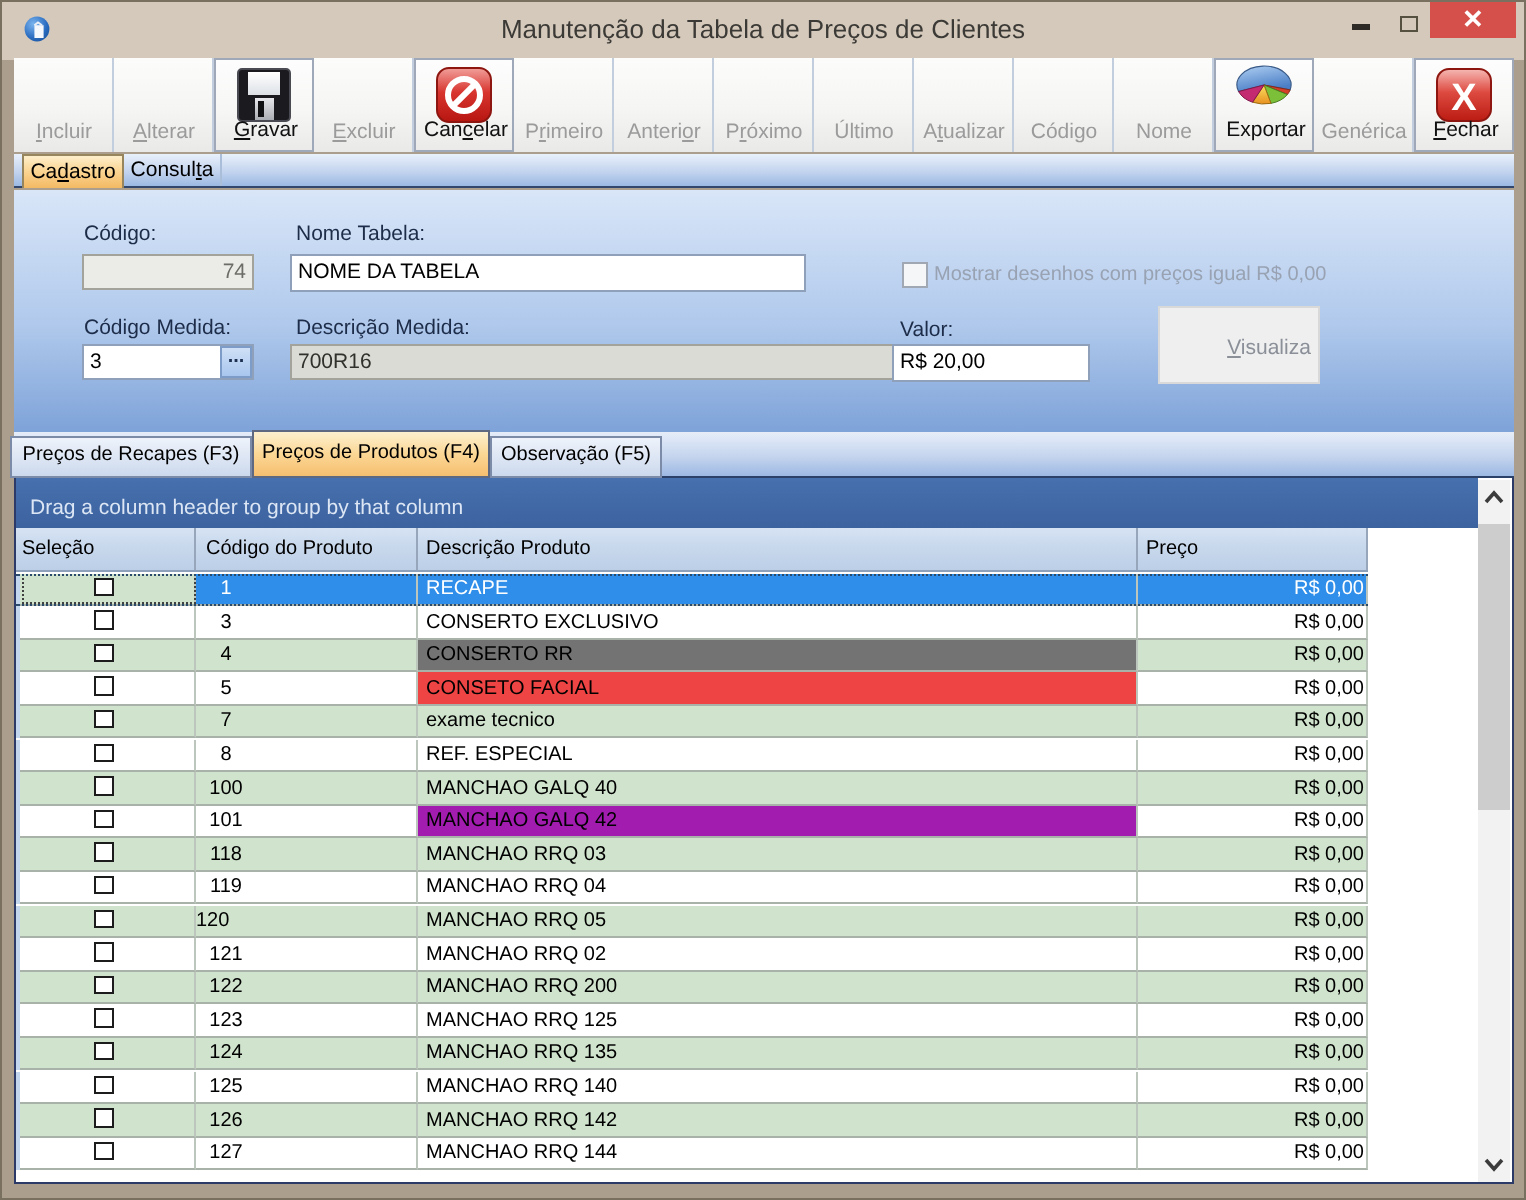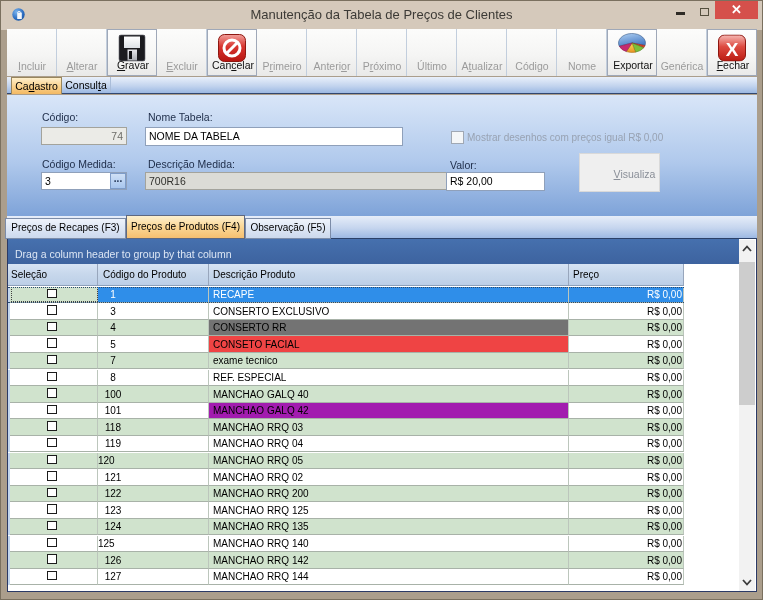--- a/index.html
+++ b/index.html
@@ -441,21 +441,21 @@
 <div class="cell" style="left:561px;width:115px;background:#d0e3cd">
           <span style="position:absolute;right:1px;top:2.5px">R$ 0,00</span>
         </div>
 </div>
 <div class="grow" style="top:296.5px;color:#000">
 <div class="abs" style="left:0;top:0;width:2px;height:100%;background:#c2d6ee"></div>
 <div class="cell" style="left:2px;width:88px;background:#ffffff">
 <span class="cb"></span>
         </div>
 <div class="cell" style="left:90px;width:111px;background:#ffffff">
-          <span style="position:absolute;left:0px;top:2.5px;width:30px;">125</span>
+          <span style="position:absolute;left:0px;top:2.5px;width:30px;text-align:center">125</span>
         </div>
 <div class="cell" style="left:201px;width:360px;background:#ffffff">
           <span style="position:absolute;left:4px;top:2.5px">MANCHAO RRQ 140</span>
         </div>
 <div class="cell" style="left:561px;width:115px;background:#ffffff">
           <span style="position:absolute;right:1px;top:2.5px">R$ 0,00</span>
         </div>
 </div>
 <div class="grow" style="top:313.1px;color:#000">
 <div class="abs" style="left:0;top:0;width:2px;height:100%;background:#c2d6ee"></div>

